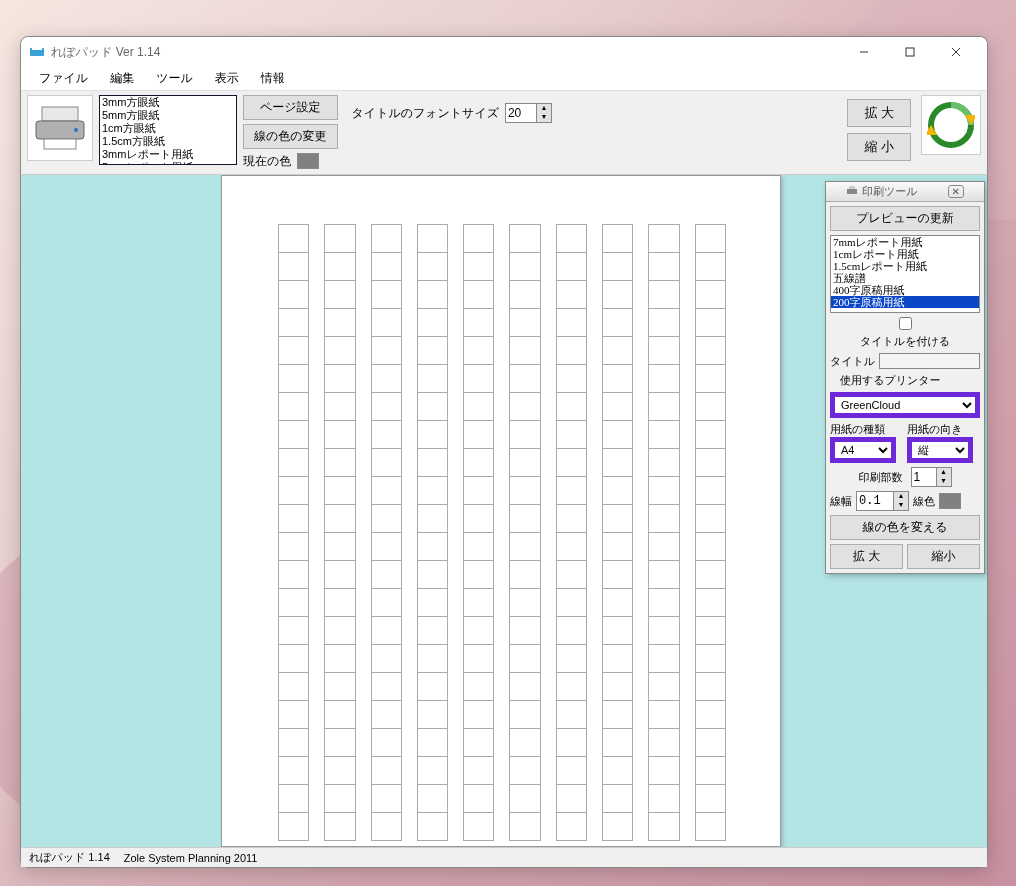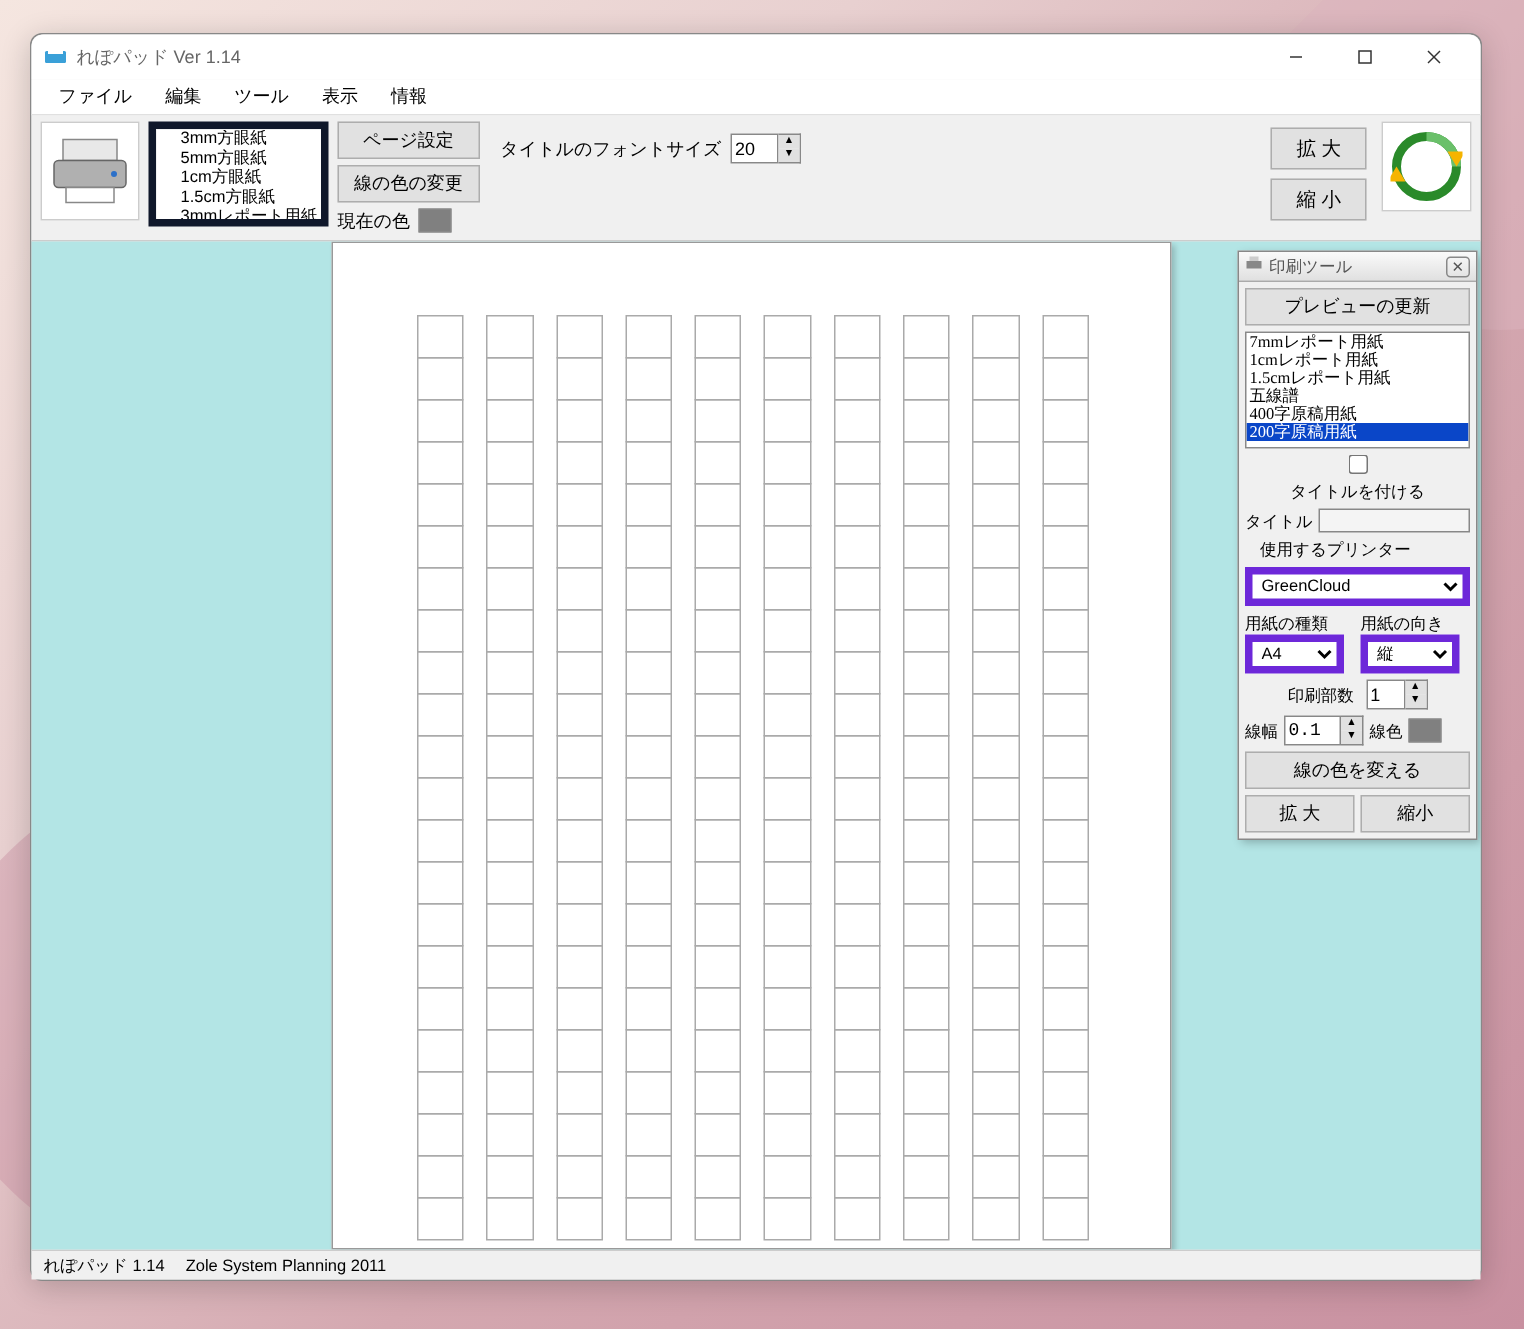--- a/index.html
+++ b/index.html
@@ -7,21 +7,21 @@
   font-family: 'MS UI Gothic', 'Meiryo', sans-serif;
   font-size: 12px;
   background: linear-gradient(135deg, #f5e6e0 0%, #e8d0d0 30%, #d4a8b0 60%, #c890a0 100%);
   width: 1016px;
   height: 886px;
   overflow: hidden;
   position: relative;
 }
 .window {
   position: absolute;
-  left: 20px; top: 22px;
+  left: 20px; top: 36px;
   width: 968px; height: 832px;
   background: #f0f0f0;
   border: 1px solid #888;
   border-radius: 8px;
   box-shadow: 0 4px 20px rgba(0,0,0,0.2);
   display: flex;
   flex-direction: column;
 }
 .titlebar {
   height: 30px;
@@ -53,26 +53,25 @@
   border-bottom: 1px solid #ccc;
   background: #f0f0f0;
 }
 .printer-icon {
   width: 66px; height: 66px;
   border: 1px solid #ccc;
   background: #fff;
   display: flex; align-items:center; justify-content:center;
 }
 .listbox {
-  width: 120px; height: 70px;
+  width: 138px; height: 70px;
   background: #fff;
-  border: 5px solid #0f172a;
+  border: 1px solid #0f172a;
   overflow-y: scroll;
   font-size: 11px;
-  padding-left: 14px;
 }
 .listbox div { padding: 0 2px; line-height: 13px; white-space: nowrap; }
 .btncol { display:flex; flex-direction:column; gap:4px; }
 .btn {
   padding: 3px 10px;
   background: #e1e1e1;
   border: 1px solid #adadad;
   cursor: pointer;
   font-size: 12px;
   text-align: center;
@@ -141,21 +140,21 @@
 .floatpanel {
   position: absolute;
   right: 2px; top: 152px;
   width: 160px;
   background: #f0f0f0;
   border: 1px solid #888;
   box-shadow: 2px 2px 6px rgba(0,0,0,0.25);
 }
 .fp-title {
   background: linear-gradient(#fafafa,#e0e0e0);
-  display:flex; align-items:center; padding:2px 4px; gap:4px;
+  display:flex; align-items:center; padding:2px 20px; gap:4px;
   font-size:11px; color:#555; border-bottom:1px solid #aaa;
 }
 .fp-title .close { margin-left:auto; border:1px solid #888; padding:0 3px; font-size:10px; cursor:pointer; border-radius:3px;}
 .fp-body { padding:4px; display:flex; flex-direction:column; gap:4px; font-size:11px;}
 .fp-list {
   background:#fff; border:1px solid #888; height:78px; overflow-y:scroll; font-size:11px;font-family:Liberation Serif, serif;
 }
 .fp-list div { padding:0 2px; line-height:12px; white-space:nowrap;}
 .fp-list div.selected { background:#0a46c8; color:#fff; }
 .fp-row { display:flex; gap:4px; align-items:center;}

